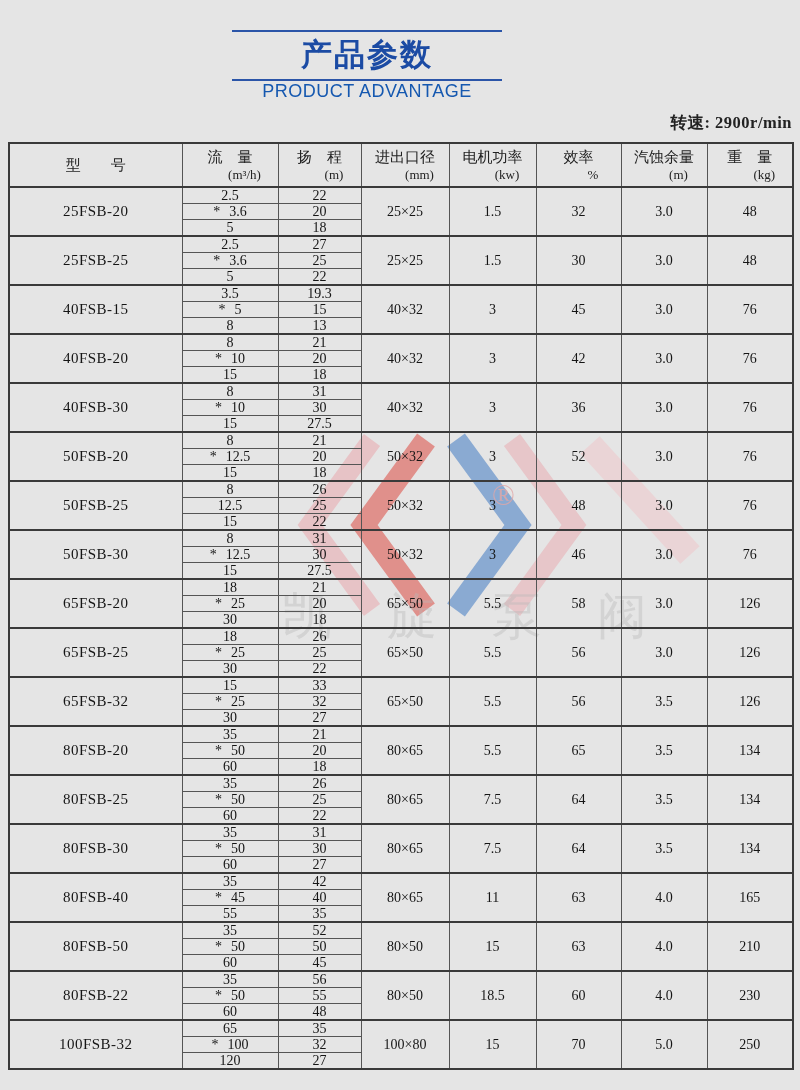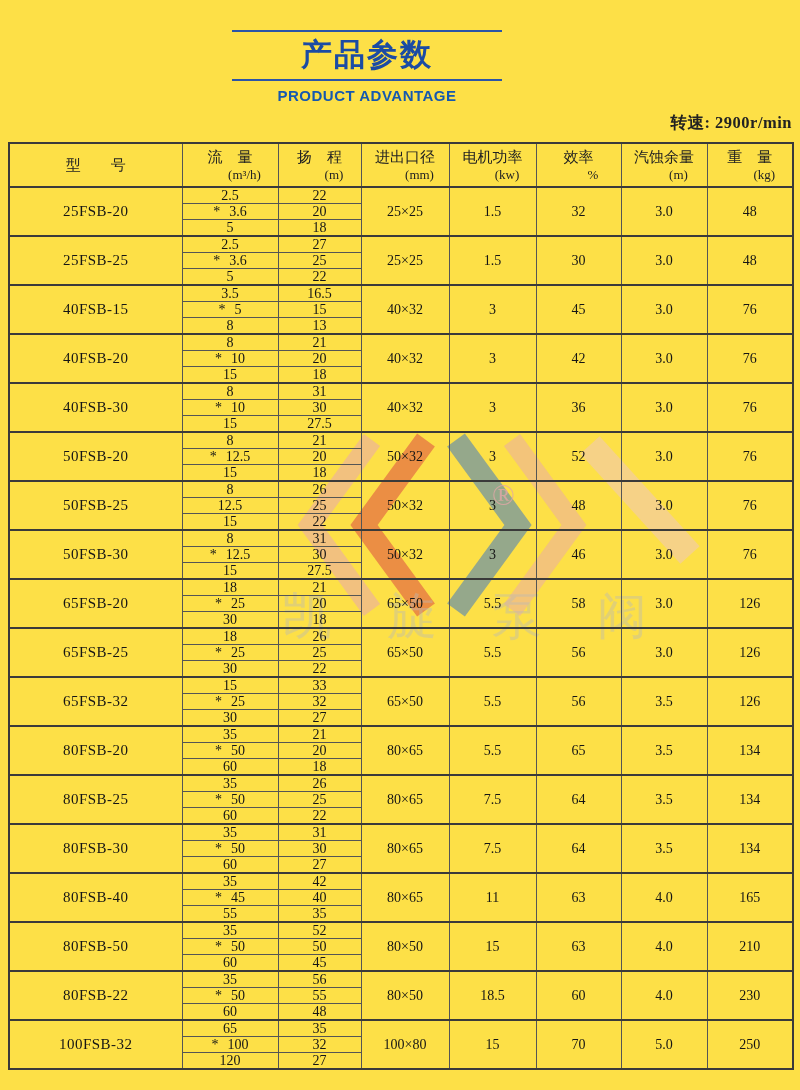--- a/index.html
+++ b/index.html
@@ -1,36 +1,35 @@
 <!DOCTYPE html>
 <html><head>
 <meta charset="utf-8">
 <style>
   html,body{margin:0;padding:0;background:#ffffff;}
   .page{
     position:relative;
     width:800px;height:1090px;
-    background:#fde047;
+    background:#e5e5e5;
     font-family:"Liberation Serif","DejaVu Serif",serif;
     color:#111;
     overflow:hidden;
   }
 
   
   .title-block{position:absolute;left:232px;top:30px;width:270px;text-align:center;}
   .title-rule{height:2px;background:#2b55a8;}
   .title-cn{
     margin:4px 0 5px 0;
     font-size:31px;font-weight:bold;color:#1b4ba4;
     letter-spacing:2px;line-height:38px;
   }
   .subtitle-en{
-    margin-top:6px;
     font-family:"Liberation Sans","DejaVu Sans",sans-serif;
-    font-size:15px;font-weight:bold;color:#1558b0;letter-spacing:0.5px;
+    font-size:18px;font-weight:normal;color:#1558b0;letter-spacing:0.5px;
   }
   .speed-note{
     position:absolute;right:8px;top:112px;
     font-size:16.5px;font-weight:bold;color:#222;letter-spacing:0.5px;margin-left:32px;
   }
 
   
   .watermark{position:absolute;left:260px;top:425px;width:460px;height:235px;z-index:0;pointer-events:none;}
 
   
@@ -166,21 +165,21 @@
           <td class="flow-cell"><span class="star">*</span><span>3.6</span></td>
           <td class="head-cell">25</td>
         </tr>
         <tr>
           <td class="flow-cell"><span>5</span></td>
           <td class="head-cell">22</td>
         </tr>
         <tr class="block-start">
           <td class="model-cell" rowspan="3">40FSB-15</td>
           <td class="flow-cell"><span>3.5</span></td>
-          <td class="head-cell">16.5</td>
+          <td class="head-cell">19.3</td>
           <td class="num-cell" rowspan="3">40×32</td>
           <td class="num-cell" rowspan="3">3</td>
           <td class="num-cell" rowspan="3">45</td>
           <td class="num-cell" rowspan="3">3.0</td>
           <td class="num-cell" rowspan="3">76</td>
         </tr>
         <tr>
           <td class="flow-cell"><span class="star">*</span><span>5</span></td>
           <td class="head-cell">15</td>
         </tr>

